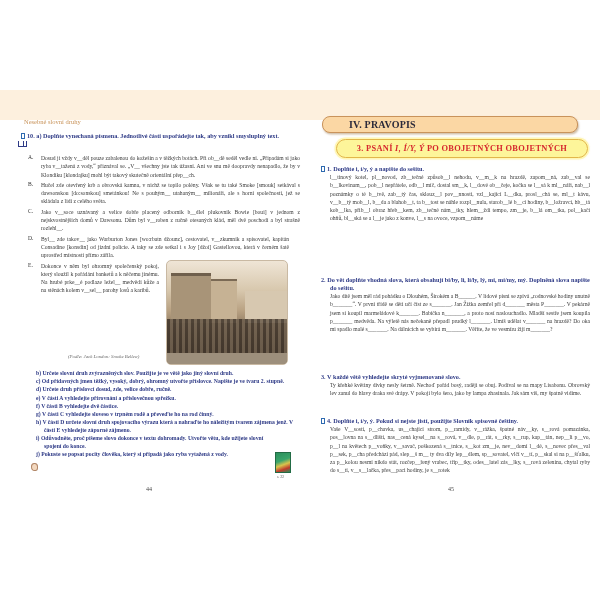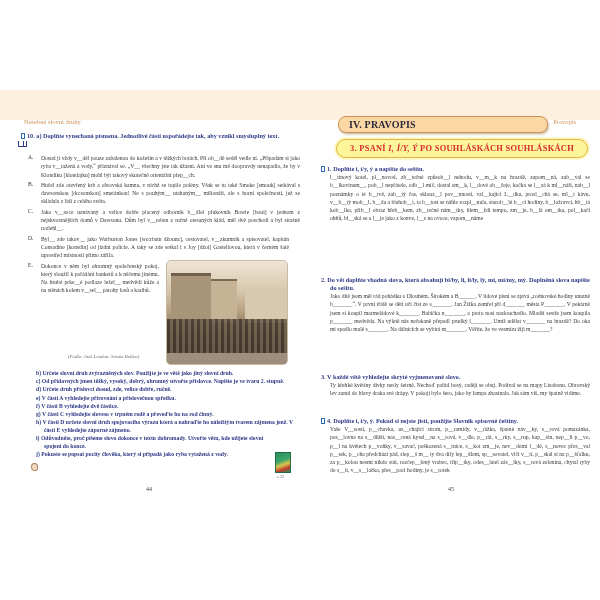--- a/index.html
+++ b/index.html
@@ -53,25 +53,25 @@
   }
   .cover-cap { position: absolute; left: 259px; top: 343px; font-size: 3.6px; font-style: italic; color: #444; }
   .ear-icon {
     position: absolute; left: 13px; top: 331px; width: 7px; height: 8px; border-radius: 50% 50% 40% 60%;
     background: #f3d8bf; border: 0.6px solid #b08566;
   }
 
   .pagenum { position: absolute; font-size: 6px; color: #444; }
 
   .chapter {
-    position: absolute; left: 20px; top: 4px; width: 210px; height: 17px;
+    position: absolute; left: 4px; top: 4px; width: 256px; height: 17px;
     background: #fbd7a4; border: 0.9px solid #c9935b; border-radius: 8px;
     box-shadow: 1px 1.5px 2px rgba(150,110,60,0.45);
     font-family: "Liberation Serif", serif; font-weight: bold; font-size: 10px; color: #2c2a3a;
-    padding: 2px 10px; letter-spacing: 0.2px;
+    padding: 2px 26px; letter-spacing: 0.2px;
   }
   .section {
     position: absolute; left: 18px; top: 27px; width: 252px; height: 19px;
     background: #fdf59a; border: 0.9px solid #e2b64a; border-radius: 10px;
     box-shadow: 0 0 0 1.5px #fff7b5, 0 0 3px rgba(220,180,70,0.6);
     font-family: "Liberation Serif", serif; font-weight: bold; font-size: 8.4px; color: #d6282e;
     text-align: center; line-height: 17px; letter-spacing: 0.3px;
   }
   .section i { }
 
@@ -139,21 +139,21 @@
   <div class="ear-icon"></div>
   <div class="cover"></div>
   <div class="cover-cap">s. 33</div>
 
   <div class="pagenum" style="left:128px; top:354px;">44</div>
 </div>
 
 <div class="page page-right" style="top:112px;">
   <div class="chapter">IV. PRAVOPIS</div>
   <div class="section">
-    <span>3. PSANÍ </span><i>I, Í/Y, Ý</i><span> PO SOUHLÁSKÁCH SOUHLÁSKÁCH</span>
+    <span>3. PSANÍ </span><i>I, Í/Y, Ý</i><span> PO OBOJETNÝCH OBOJETNÝCH</span>
   </div>
 
   <div class="r-task" style="top:53px;">
     <div class="task-head">
       <span class="icon-sq"></span><span>1.</span> <span>Doplňte i, í/y, ý a napište do sešitu.</span>
     </div>
     <div class="para">l__tinový kotel, pl__novod, zb__tečné způsob__l nehodu, v__m__k na hrazdě, zapom__ná, zab__val se b__lkovinam__, pob__l nepřátele, odb__l míč, dostal sm__k, l__dové ob__čeje, kočka se l__sá k ml__náři, nab__l poznámky o té b__tvě, zab__tý čas, sklouz__l pov__nnosti, vzl__kající L__dka, prosl__chá se, ml__t kávu, v__b__tý mob__l, b__da a blahob__t, ta b__tost se náhle rozpl__nula, starob__lé b__cí hodiny, b__ložravci, hb__tá kob__lka, přib__l obraz hřeb__kem, zb__tečné nám__tky, hlem__ždí tempo, zm__je, b__lá om__tka, pol__kači ohňů, bl__ská se a l__je jako z konve, l__s na ovoce, vzpom__náme</div>
   </div>
 
   <div class="r-task" style="top:164px;">

